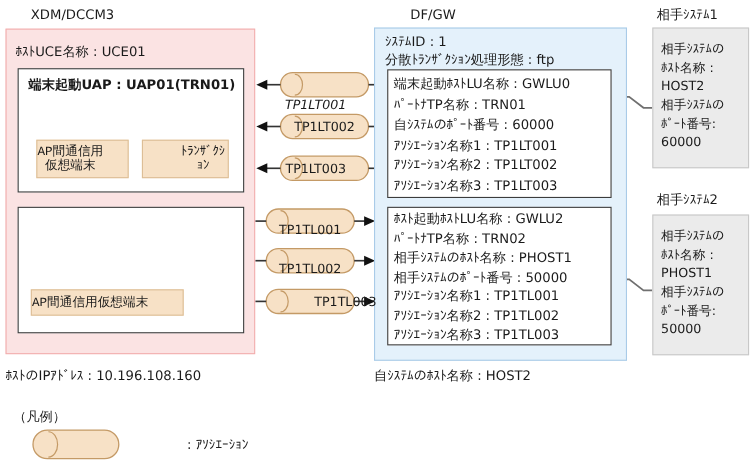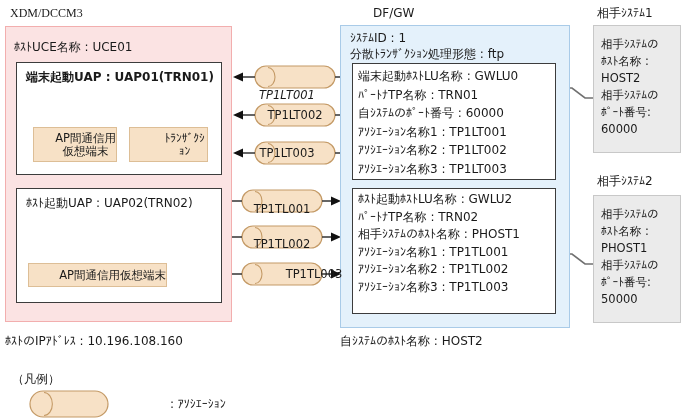--- a/index.html
+++ b/index.html
@@ -6,21 +6,21 @@
   #stage{
     position:relative;width:687px;height:420px;overflow:hidden;
     font-family:"DejaVu Sans","Liberation Sans",sans-serif;
     color:#1a1a1a;
   }
   .lbl{position:absolute;font-size:12px;line-height:14px;color:#1a1a1a;white-space:nowrap;}
   .panel-pink{position:absolute;background:var(--pink-fill);border:1px solid var(--pink-border);box-sizing:border-box;}
   .panel-blue{position:absolute;background:var(--blue-fill);border:1px solid var(--blue-border);box-sizing:border-box;}
   .box-white{position:absolute;background:#fff;border:1px solid var(--border-dark);box-sizing:border-box;}
   .box-tan{position:absolute;background:var(--tan-fill);border:1px solid var(--tan-border);box-sizing:border-box;
-    display:flex;align-items:center;justify-content:flex-end;text-align:center;font-size:11.5px;line-height:13px;}
+    display:flex;align-items:center;justify-content:flex-start;text-align:center;font-size:11.5px;line-height:13px;font-family:Liberation Mono, monospace;}
   .box-gray{position:absolute;background:var(--gray-fill);border:1px solid var(--gray-border);box-sizing:border-box;}
   .cyl-lbl{position:absolute;display:flex;align-items:center;justify-content:center;
     font-size:11.5px;color:#1a1a1a;white-space:nowrap;}
   .linelist{position:absolute;font-size:12px;white-space:nowrap;box-sizing:border-box;}
   .linelist div{white-space:nowrap;}
   .graylist{position:absolute;font-size:11.5px;line-height:17px;white-space:nowrap;}
   svg{position:absolute;left:0;top:0;}
 </style>
 </head>
 <body>
@@ -105,42 +105,41 @@
 
     <g>
       <rect x="30" y="391" width="78" height="26" rx="13" ry="13" style="fill:var(--tan-fill);stroke:var(--cyl-border);stroke-width:1.2"></rect>
       <path d="M 44 392.5 A 8 11 0 0 1 44 415.5" style="fill:none;stroke:var(--cyl-border);stroke-width:1.1"></path>
     </g>
   </svg>
 
   <div class="panel-pink" style="left:5px;top:26px;width:227px;height:296px;"></div>
   <div class="panel-blue" style="left:340px;top:25px;width:230px;height:303px;"></div>
 
-  <div class="lbl" style="left:10px;top:6px;font-family:Liberation Serif, serif;">XDM/DCCM3</div>
+  <div class="lbl" style="left:28px;top:6px;">XDM/DCCM3</div>
   <div class="lbl" style="left:373px;top:6px;">DF/GW</div>
   <div class="lbl" style="left:597px;top:6px;">相手ｼｽﾃﾑ1</div>
   <div class="lbl" style="left:597px;top:174px;">相手ｼｽﾃﾑ2</div>
 
   <div class="lbl" style="left:14px;top:40px;">ﾎｽﾄUCE名称 : UCE01</div>
 
   <div class="box-white" style="left:16px;top:62px;width:206px;height:113px;"></div>
   <div class="lbl" style="left:26px;top:70px;font-weight:bold;">端末起動UAP : UAP01(TRN01)</div>
 
   <div class="box-tan" style="left:33px;top:127px;width:84px;height:35px;">
     <div>
       <div>AP間通信用</div>
       <div>仮想端末</div>
     </div>
   </div>
   <div class="box-tan" style="left:129px;top:127px;width:79px;height:35px;padding-left:32px;">
     <div>ﾄﾗﾝｻﾞｸｼｮﾝ</div>
   </div>
 
   <div class="box-white" style="left:16px;top:188px;width:206px;height:115px;"></div>
-  <div class="lbl" style="left:26px;top:196px;">ﾎｽﾄ起動UAP : UAP02(TRN02)</div>
 
   <div class="box-tan" style="left:28px;top:263px;width:139px;height:24px;">
     <div>AP間通信用仮想端末</div>
   </div>
 
   <div class="lbl" style="left:5px;top:334px;">ﾎｽﾄのIPｱﾄﾞﾚｽ : 10.196.108.160</div>
 
   <div class="cyl-lbl" style="left:255px;top:84px;width:64px;height:22px;font-style:italic;">TP1LT001</div>
   <div class="cyl-lbl" style="left:255px;top:104px;width:80px;height:22px;">TP1LT002</div>
   <div class="cyl-lbl" style="left:255px;top:142px;width:64px;height:22px;">TP1LT003</div>
@@ -159,20 +158,21 @@
     <div>ｱｿｼｴｰｼｮﾝ名称1 : TP1LT001</div>
     <div>ｱｿｼｴｰｼｮﾝ名称2 : TP1LT002</div>
     <div>ｱｿｼｴｰｼｮﾝ名称3 : TP1LT003</div>
   </div>
 
   <div class="box-white" style="left:352px;top:188px;width:204px;height:126px;"></div>
   <div class="linelist" style="left:358px;top:191px;line-height:17.5px;">
     <div>ﾎｽﾄ起動ﾎｽﾄLU名称 : GWLU2</div>
     <div>ﾊﾟｰﾄﾅTP名称 : TRN02</div>
     <div>相手ｼｽﾃﾑのﾎｽﾄ名称 : PHOST1</div>
+    <div>相手ｼｽﾃﾑのﾎﾟｰﾄ番号 : 50000</div>
     <div>ｱｿｼｴｰｼｮﾝ名称1 : TP1TL001</div>
     <div>ｱｿｼｴｰｼｮﾝ名称2 : TP1TL002</div>
     <div>ｱｿｼｴｰｼｮﾝ名称3 : TP1TL003</div>
   </div>
 
   <div class="lbl" style="left:340px;top:334px;">自ｼｽﾃﾑのﾎｽﾄ名称 : HOST2</div>
 
   <div class="box-gray" style="left:593px;top:25px;width:88px;height:128px;"></div>
   <div class="graylist" style="left:601px;top:36px;">
     <div>相手ｼｽﾃﾑの</div>

